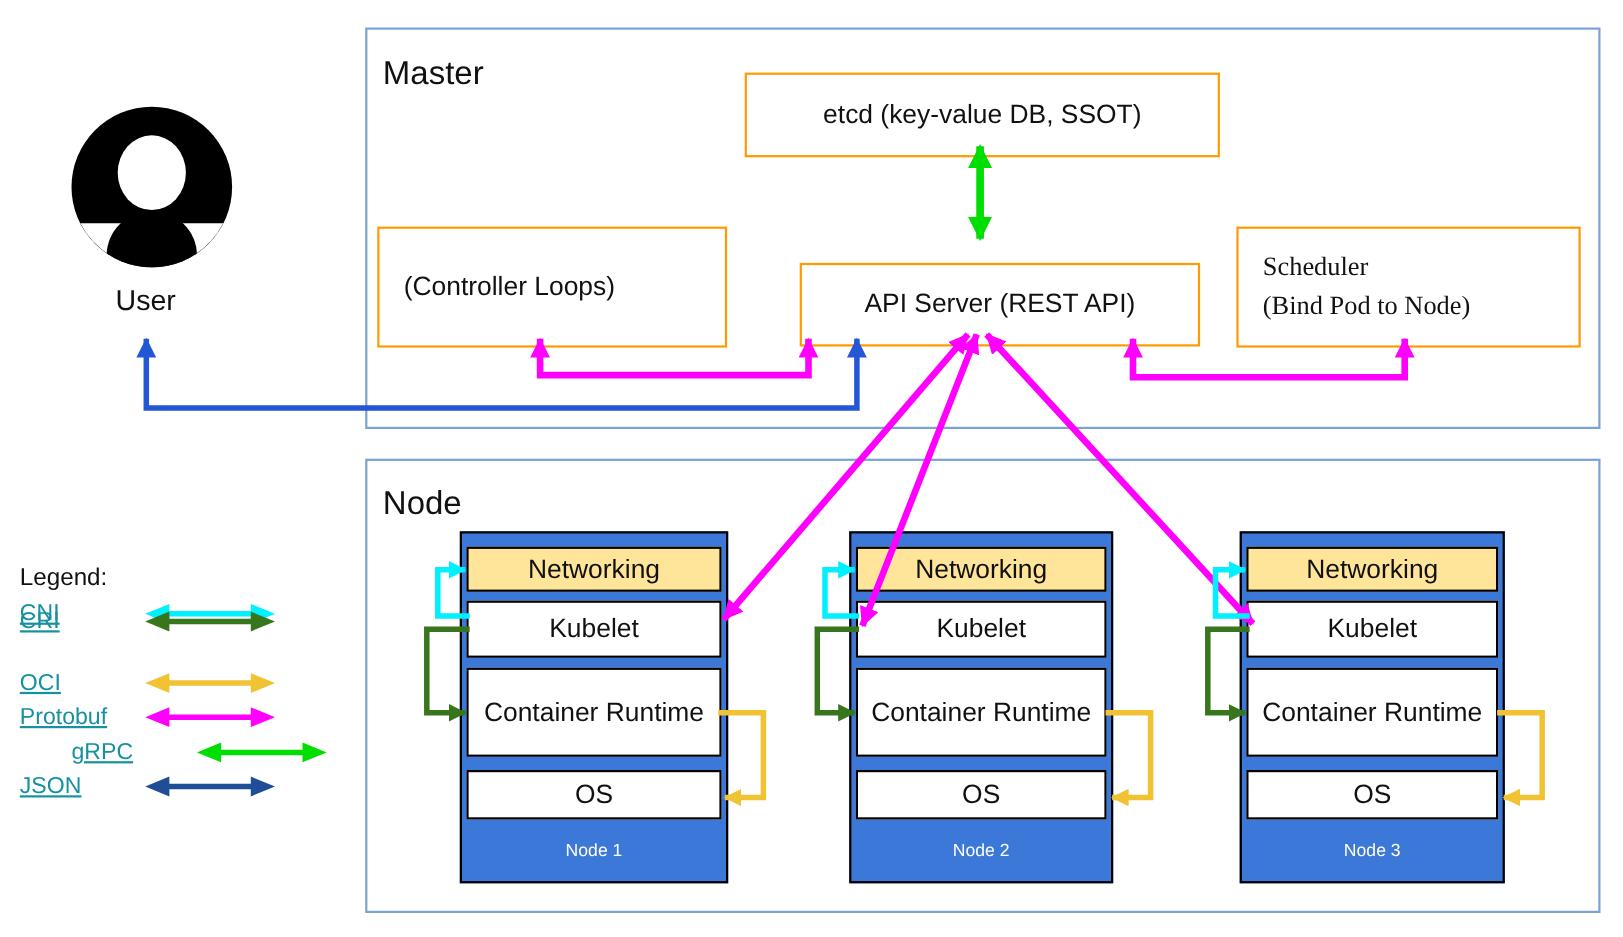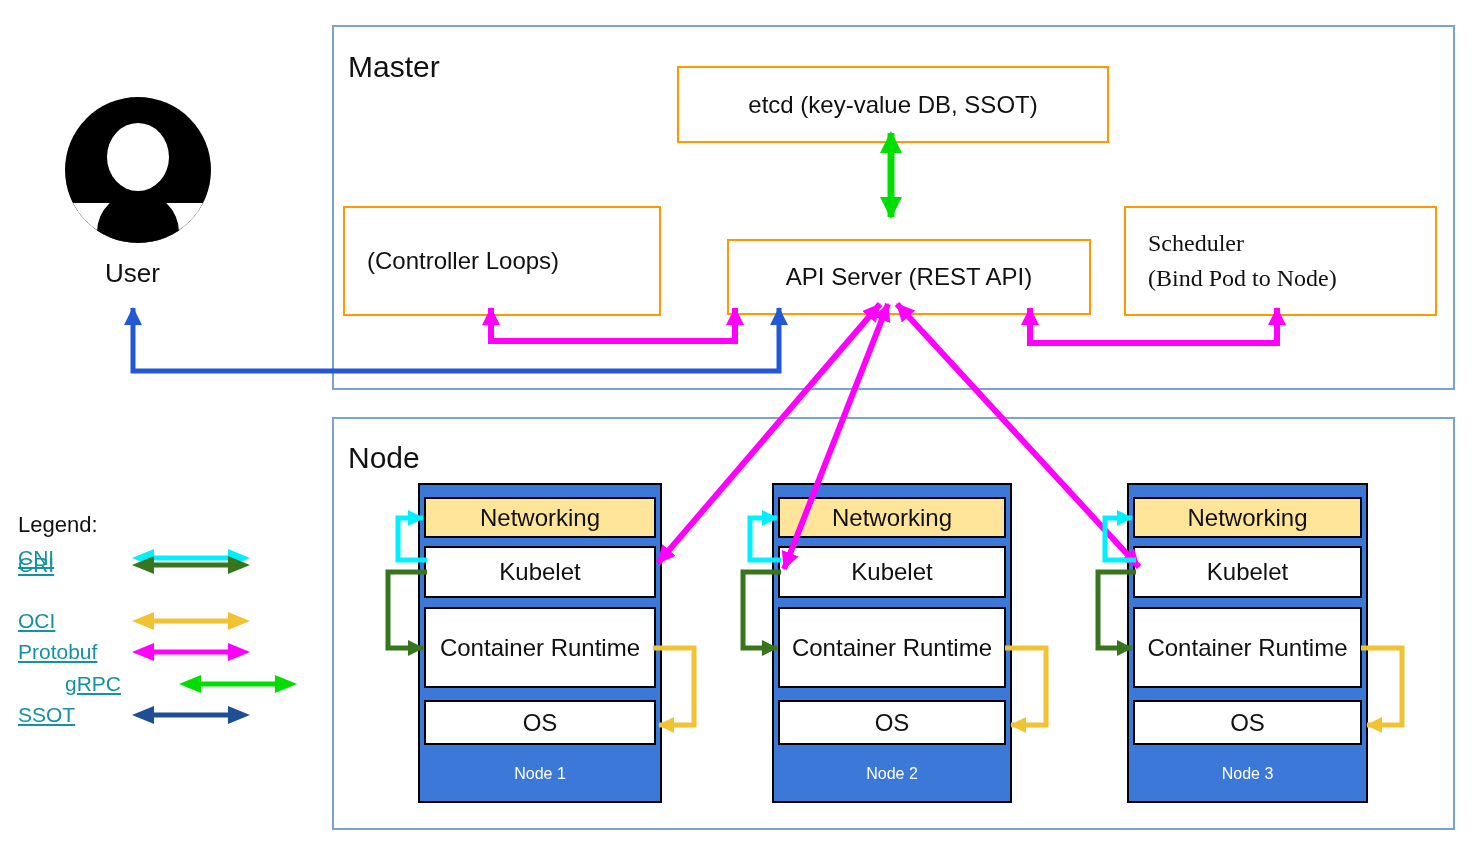--- a/index.html
+++ b/index.html
@@ -123,21 +123,21 @@
 </div>
 <div class="abs legend-row" style="left:18px;top:670px;margin-left:47px;">
   <a href="#" class="legend-link">gRPC</a>
   <svg class="legend-arrow" width="122" height="26">
     <line class="la-line" x1="20" y1="13" x2="102" y2="13" stroke-width="5" stroke="#00dd00"></line>
     <polygon class="la-head" points="2,13 24,4 24,22" fill="#00dd00"></polygon>
     <polygon class="la-head" points="120,13 98,4 98,22" fill="#00dd00"></polygon>
   </svg>
 </div>
 <div class="abs legend-row" style="left:18px;top:701px;">
-  <a href="#" class="legend-link">SSOT</a>
+  <a href="#" class="legend-link">JSON</a>
   <svg class="legend-arrow" width="122" height="26">
     <line class="la-line" x1="20" y1="13" x2="102" y2="13" stroke-width="5" stroke="#1f4e96"></line>
     <polygon class="la-head" points="2,13 24,4 24,22" fill="#1f4e96"></polygon>
     <polygon class="la-head" points="120,13 98,4 98,22" fill="#1f4e96"></polygon>
   </svg>
 </div>
 
 <svg id="arrows" width="1475" height="852">
   <defs>
     <marker id="m-magenta" markerUnits="userSpaceOnUse" markerWidth="24" markerHeight="22" refX="17" refY="9" orient="auto-start-reverse">

